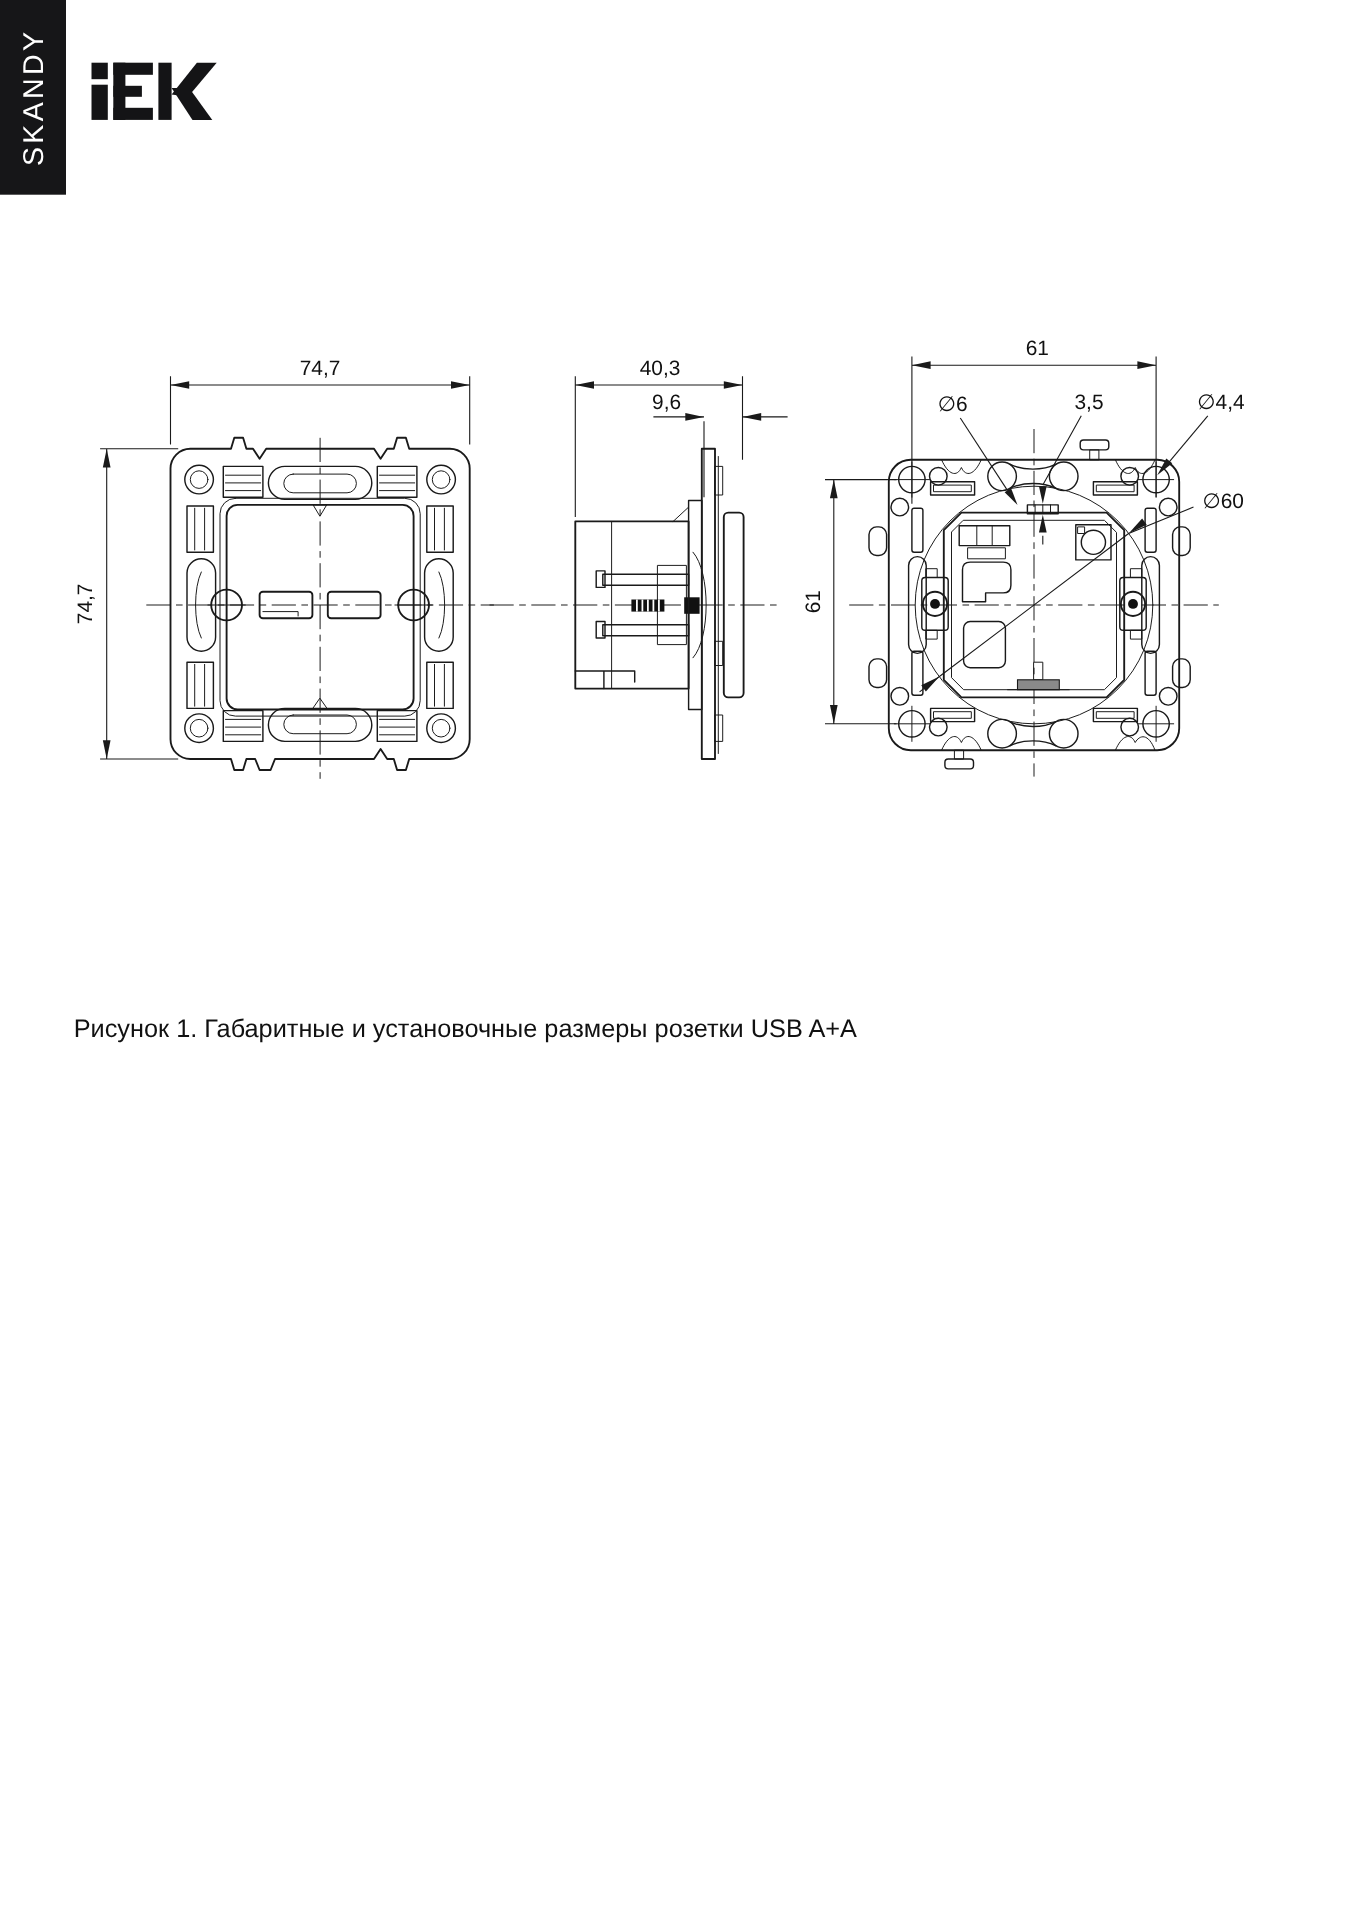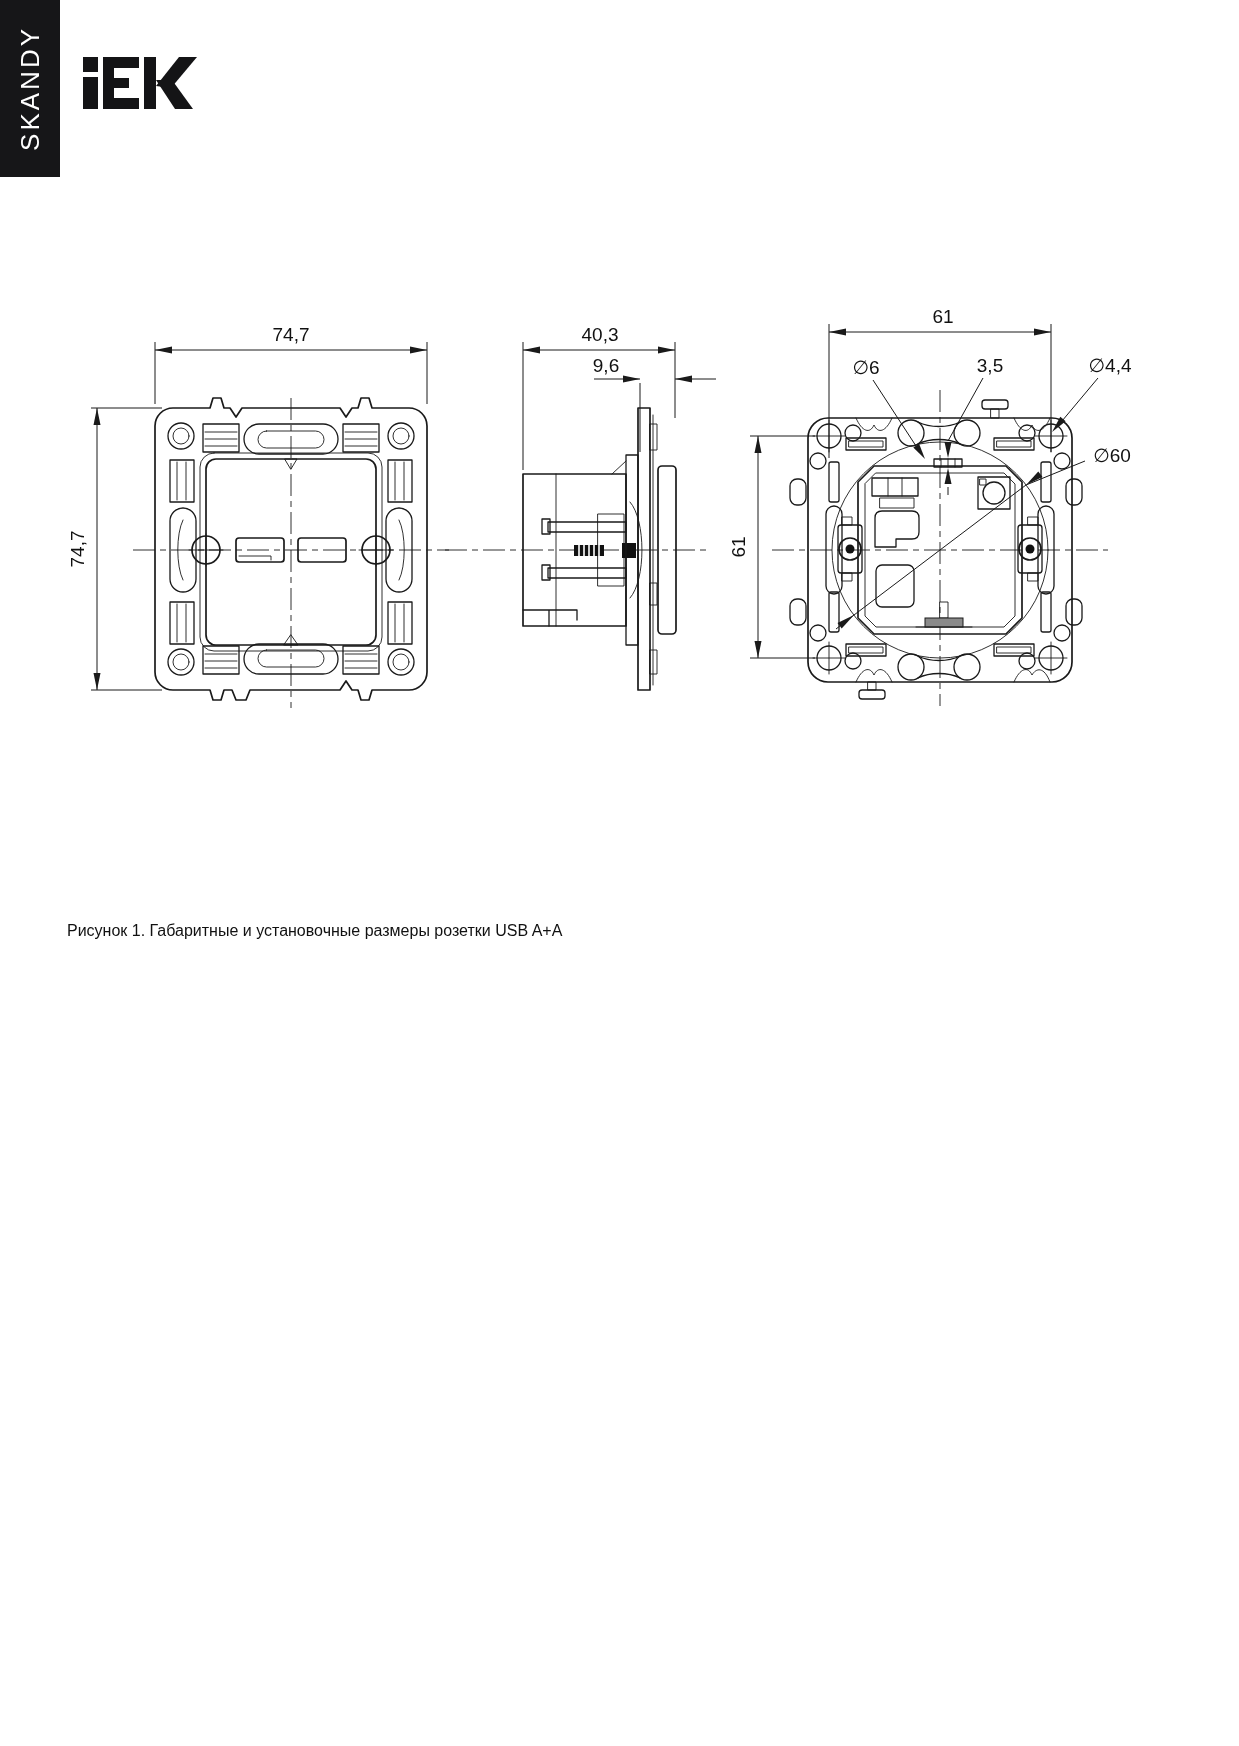--- a/index.html
+++ b/index.html
@@ -4,21 +4,21 @@
 <style>
   html,body{margin:0;padding:0;background:#fff}
   .page{position:relative;width:1239px;height:1746px;background:#fff;overflow:hidden;
         font-family:"Liberation Sans",sans-serif;color:#111}
   .series-band{position:absolute;left:0;top:0;width:60px;height:177px;background:#161618;
         display:flex;align-items:center;justify-content:center}
   .series-band span{color:#fff;font-size:26px;letter-spacing:3px;
         writing-mode:vertical-rl;transform:rotate(180deg);white-space:nowrap}
   .logo{position:absolute;left:83px;top:55px}
   .drawing{position:absolute;left:0;top:0}
-  .caption{position:absolute;left:67px;top:922px;font-size:16px;color:#111}
+  .caption{position:absolute;left:67px;top:922px;font-size:23px;color:#111}
   
   .ln{fill:none;stroke:#1a1a1a;stroke-width:1.7;stroke-linejoin:round;stroke-linecap:round}
   .md{fill:none;stroke:#1a1a1a;stroke-width:1.3;stroke-linejoin:round;stroke-linecap:round}
   .tn{fill:none;stroke:#1a1a1a;stroke-width:0.9;stroke-linejoin:round;stroke-linecap:round}
   .dim{fill:none;stroke:#1a1a1a;stroke-width:1}
   .cl{fill:none;stroke:#1a1a1a;stroke-width:0.9;stroke-dasharray:22 5 6 5}
   .arr{fill:#1a1a1a;stroke:none}
   .blk{fill:#111;stroke:none}
   .dimtext{font-family:"Liberation Sans",sans-serif;font-size:19px;fill:#111}
 </style>

